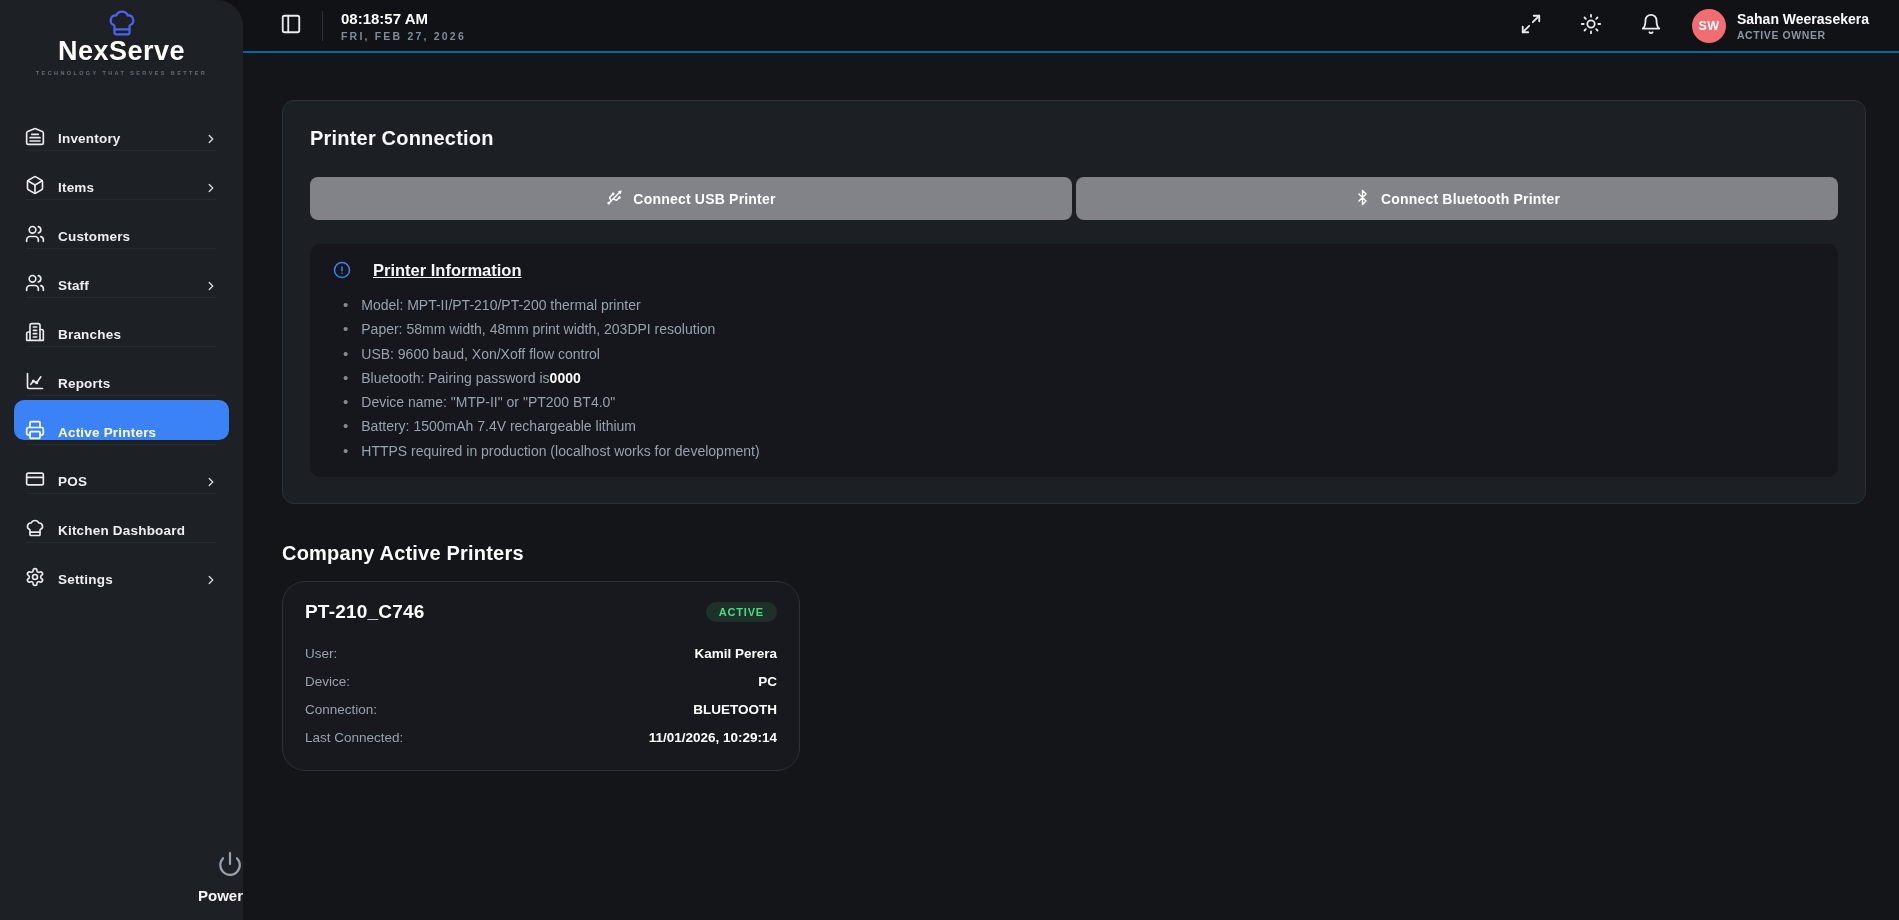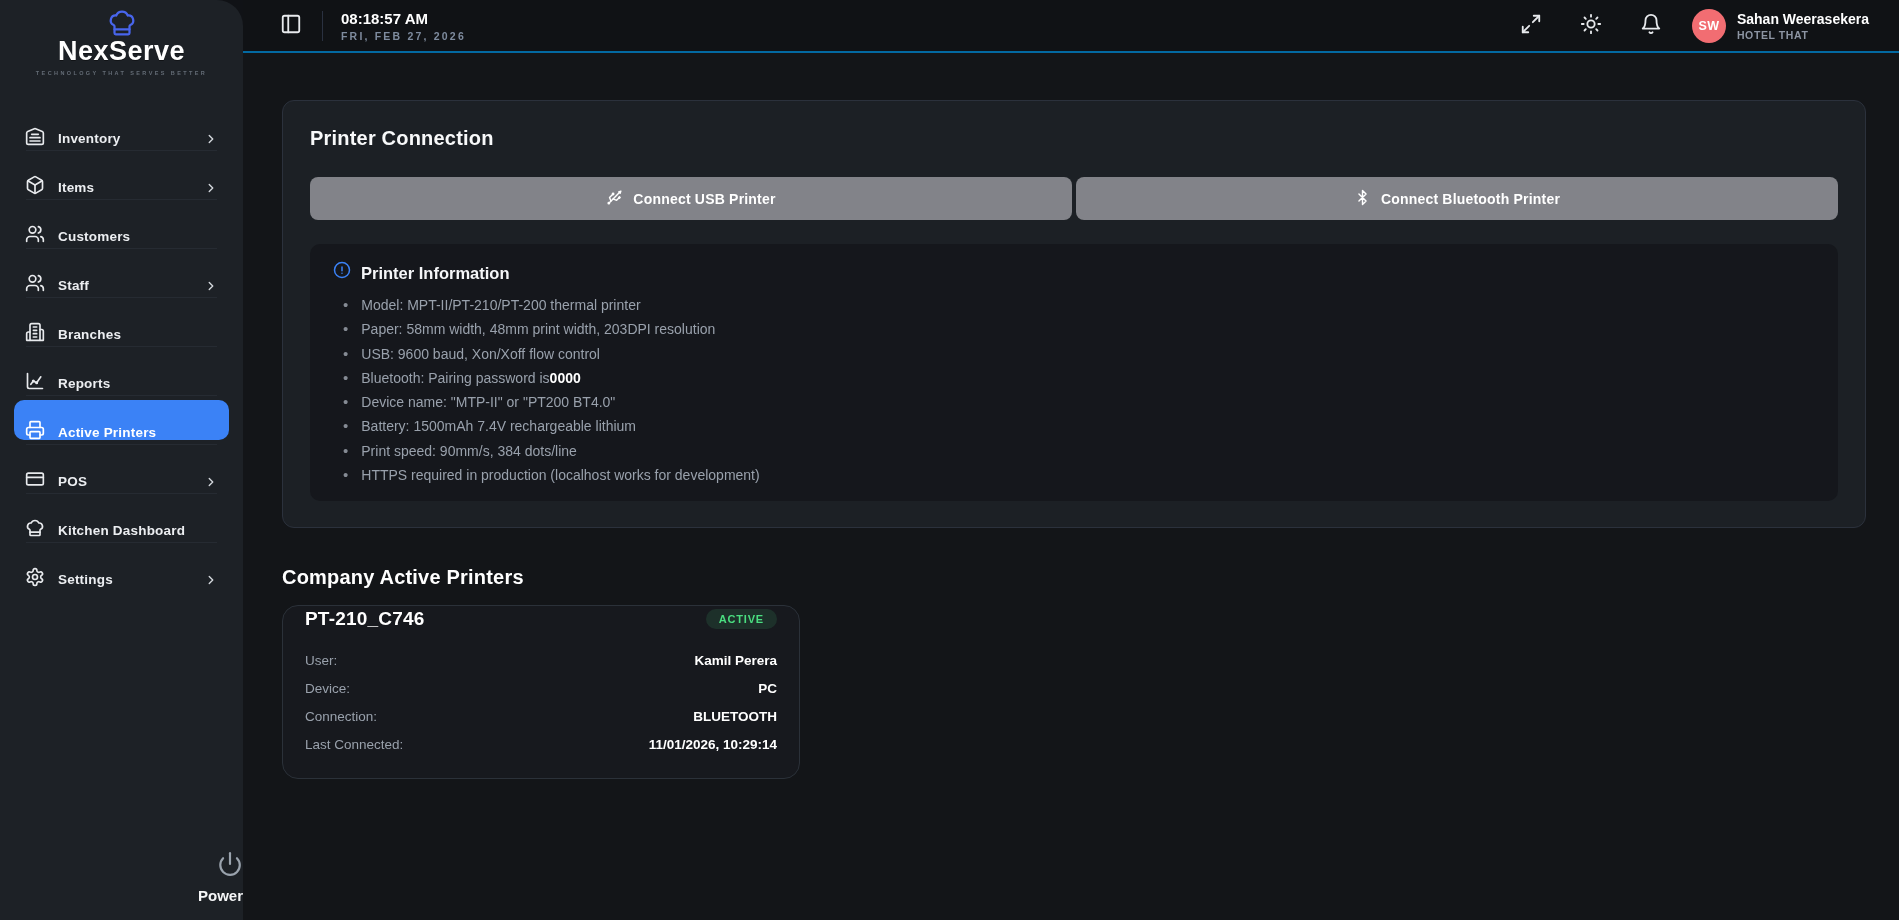--- a/index.html
+++ b/index.html
@@ -94,40 +94,40 @@
     background:var(--btngray,#828389); color:#ffffff;
     font-family:inherit; font-size:14px; font-weight:700;
     display:flex; align-items:center; justify-content:center; gap:10px;
     cursor:pointer; letter-spacing:0.2px;
   }
   .connect-btn svg { width:17px; height:17px; }
   .info-panel {
     margin-top:24px; background:#15171c; border-radius:10px;
     padding:17px 23px 14px 23px;
   }
-  .info-head { display:flex; align-items:flex-end; gap:10px; }
+  .info-head { display:flex; align-items:flex-start; gap:22px;text-decoration:underline; }
   .info-head svg { width:18px; height:18px; color:var(--accent,#3b82f6); }
   .info-title { font-size:16.5px; font-weight:800; color:#f5f6f8; }
   .info-list { list-style:none; margin-top:10px; }
   .info-list li {
     display:flex; align-items:baseline;
     font-size:14px; color:#99a1ac; line-height:24.3px;
   }
   .info-list li::before {
     content:"•"; color:#858b94; font-size:15px;
     margin:0 13px 0 10px;
   }
   .info-list li strong { color:#ffffff; font-weight:800; }
 
   .section-title { font-size:20px; font-weight:800; color:#ffffff; margin:38px 0 16px 0; letter-spacing:0.2px; }
   .cards-row { display:flex; gap:22px; }
   .printer-card {
     width:518px; min-height:174px;
-    background:#17191e; border:1px solid #2b3139; border-radius:16px;
-    padding:2px 22px;
+    background:#17191e; border:1px solid #2b3139; border-radius:23px;
+    padding:19px 22px;
     text-align:center;
   }
   .pc-head { display:flex; align-items:center; justify-content:space-between; }
   .pc-name { font-size:19px; font-weight:800; color:#ffffff; letter-spacing:0.2px; }
   .pc-badge {
     background:rgba(74,222,128,0.12); color:var(--success,#4ade80);
     font-size:11px; font-weight:800; letter-spacing:0.8px;
     padding:4px 13px; border-radius:999px;
   }
   .pc-fields { margin-top:16px; }
@@ -380,21 +380,21 @@
             <svg width="22" height="22" viewBox="0 0 24 24" fill="none" stroke="currentColor" stroke-width="2" stroke-linecap="round" stroke-linejoin="round">
               <path d="M6 8a6 6 0 0 1 12 0c0 7 3 9 3 9H3s3-2 3-9"></path>
                 <path d="M10.3 21a1.94 1.94 0 0 0 3.4 0"></path>
             </svg>
           </span>
         </button>
         <div class="userchip">
           <div class="avatar">SW</div>
           <div>
             <div class="user-name">Sahan Weerasekera</div>
-            <div class="user-role">HOTEL THAT</div>
+            <div class="user-role">ACTIVE OWNER</div>
           </div>
         </div>
       </div>
     </header>
 
     <main class="content">
 
       <section class="card connection-card">
         <h2 class="card-title">Printer Connection</h2>
 
@@ -448,23 +448,20 @@
                 <span>Bluetooth: Pairing password is </span>
                 <strong>0000</strong>
               </li>
               <li>
                 <span>Device name: "MTP-II" or "PT200 BT4.0"</span>
               </li>
               <li>
                 <span>Battery: 1500mAh 7.4V rechargeable lithium</span>
               </li>
               <li>
-                <span>Print speed: 90mm/s, 384 dots/line</span>
-              </li>
-              <li>
                 <span>HTTPS required in production (localhost works for development)</span>
               </li>
             </ul>
         </div>
       </section>
 
       <h2 class="section-title">Company Active Printers</h2>
 
       <div class="cards-row" id="printer-cards">
           <div class="printer-card">

